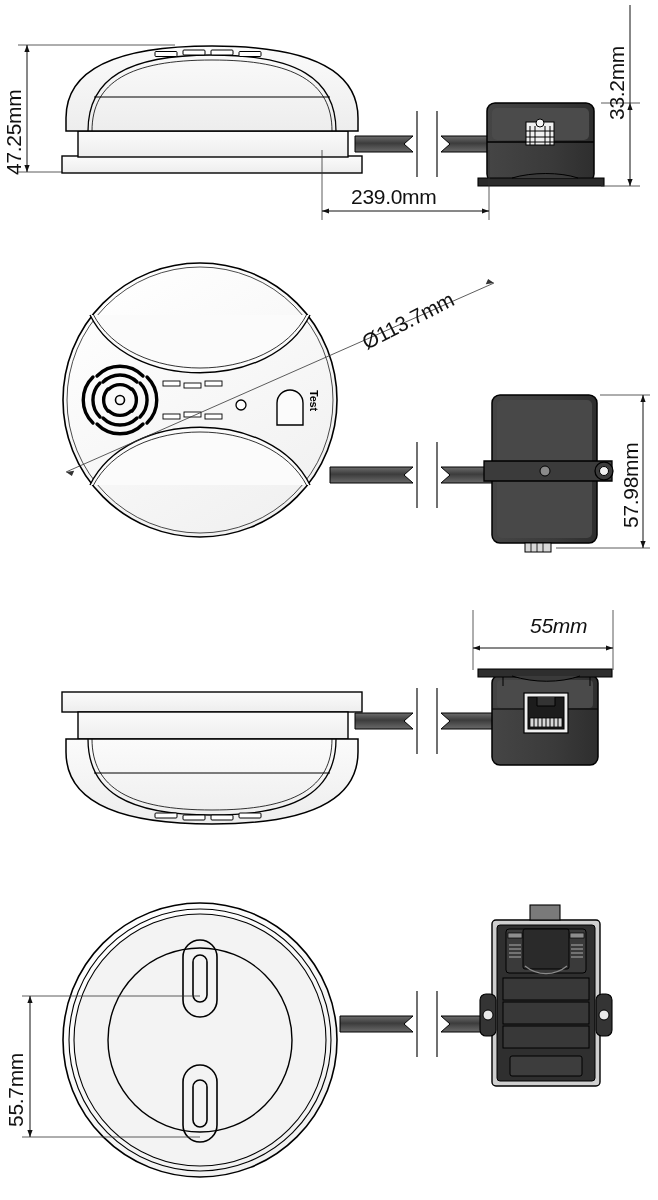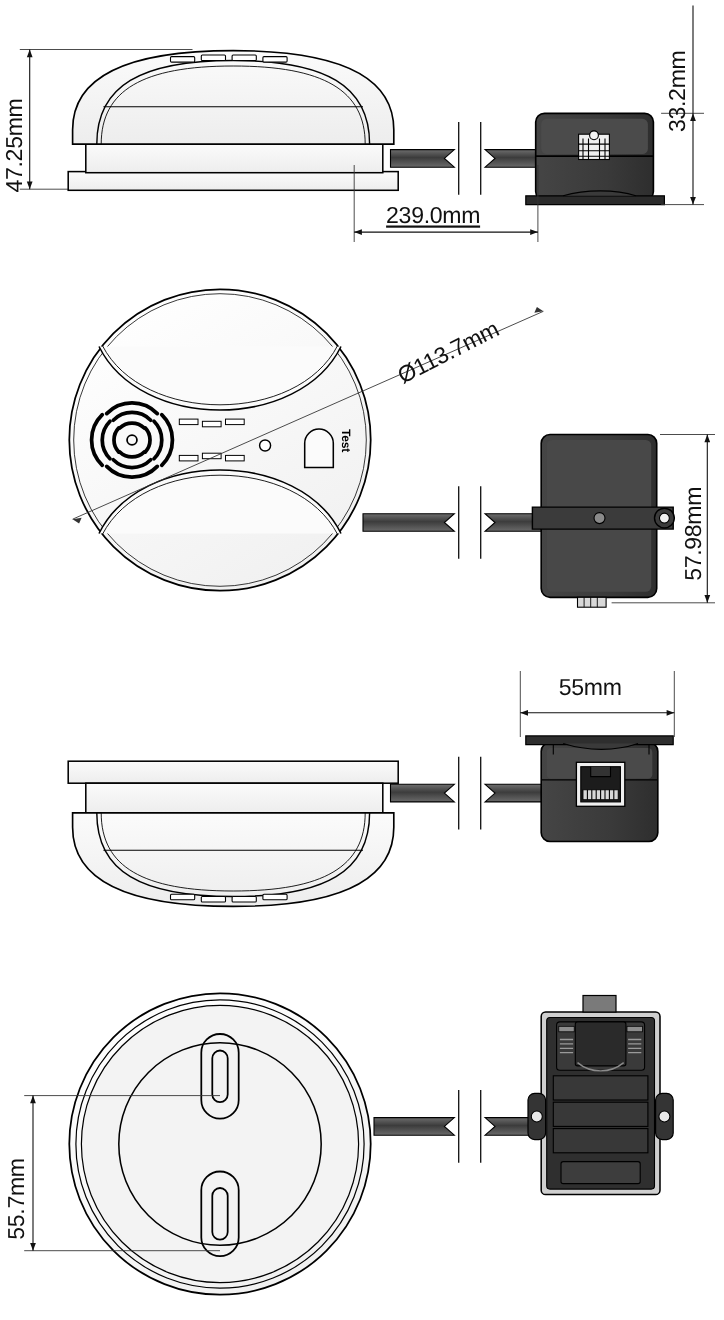--- a/index.html
+++ b/index.html
@@ -368,25 +368,25 @@
           <circle cx="604" cy="1015" r="5" fill="#e8e8e8" stroke="#000" stroke-width="1"></circle>
         </g>
       </g>
     </g>
   </svg>
 
   <div class="dim-text rot90" style="left:2px; top:175px;">47.25mm</div>
 
   <div class="dim-text rot90" style="left:605px; top:120px;">33.2mm</div>
 
-  <div class="dim-text" style="left:351px; top:185px;text-decoration:underline;">239.0mm</div>
+  <div class="dim-text" style="left:351px; top:185px;">239.0mm</div>
 
   <div class="dim-text rotdiag" style="left:358px; top:333px;">Ø113.7mm</div>
 
   <div class="dim-text rot90" style="left:619px; top:528px;">57.98mm</div>
 
-  <div class="dim-text" style="left:508px; top:614px;">55mm</div>
+  <div class="dim-text" style="left:530px; top:614px;font-style:italic;">55mm</div>
 
   <div class="dim-text rot90" style="left:4px; top:1127px;">55.7mm</div>
 
   <div class="test-lbl" style="left:320px; top:390px;">Test</div>
 
 </div>
 
 </body></html>

